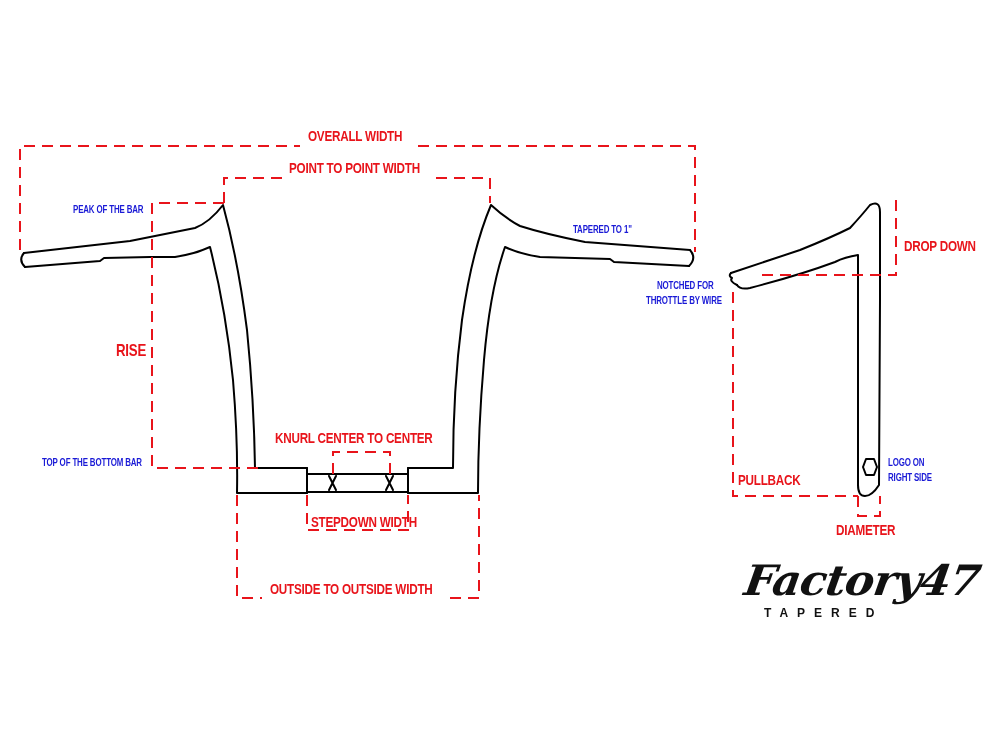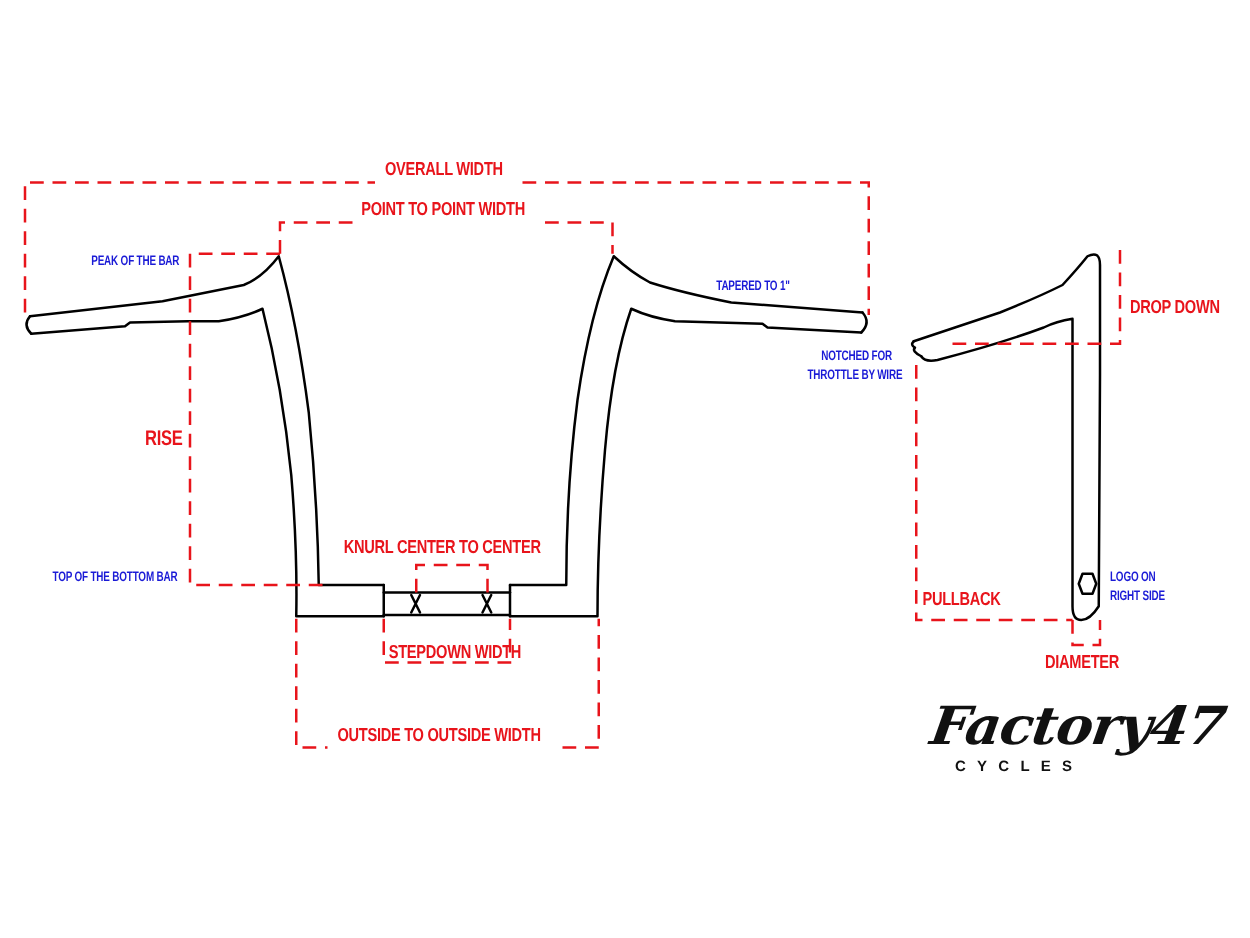--- a/index.html
+++ b/index.html
@@ -97,15 +97,15 @@
   <div class="lbl blue" style="left:73px; top:204px;">PEAK OF THE BAR</div>
   <div class="lbl blue" style="left:42px; top:457px;">TOP OF THE BOTTOM BAR</div>
   <div class="lbl blue" style="left:573px; top:224px;">TAPERED TO 1"</div>
   <div class="lbl blue" style="left:657px; top:280px;">NOTCHED FOR</div>
   <div class="lbl blue" style="left:646px; top:295px;">THROTTLE BY WIRE</div>
   <div class="lbl blue" style="left:888px; top:457px;">LOGO ON</div>
   <div class="lbl blue" style="left:888px; top:472px;">RIGHT SIDE</div>
 
   <div>
     <div class="logo-main">Factory47</div>
-    <div class="logo-sub">CYCLES</div>
+    <div class="logo-sub">TAPERED</div>
   </div>
 </div>
 
 </body></html>

